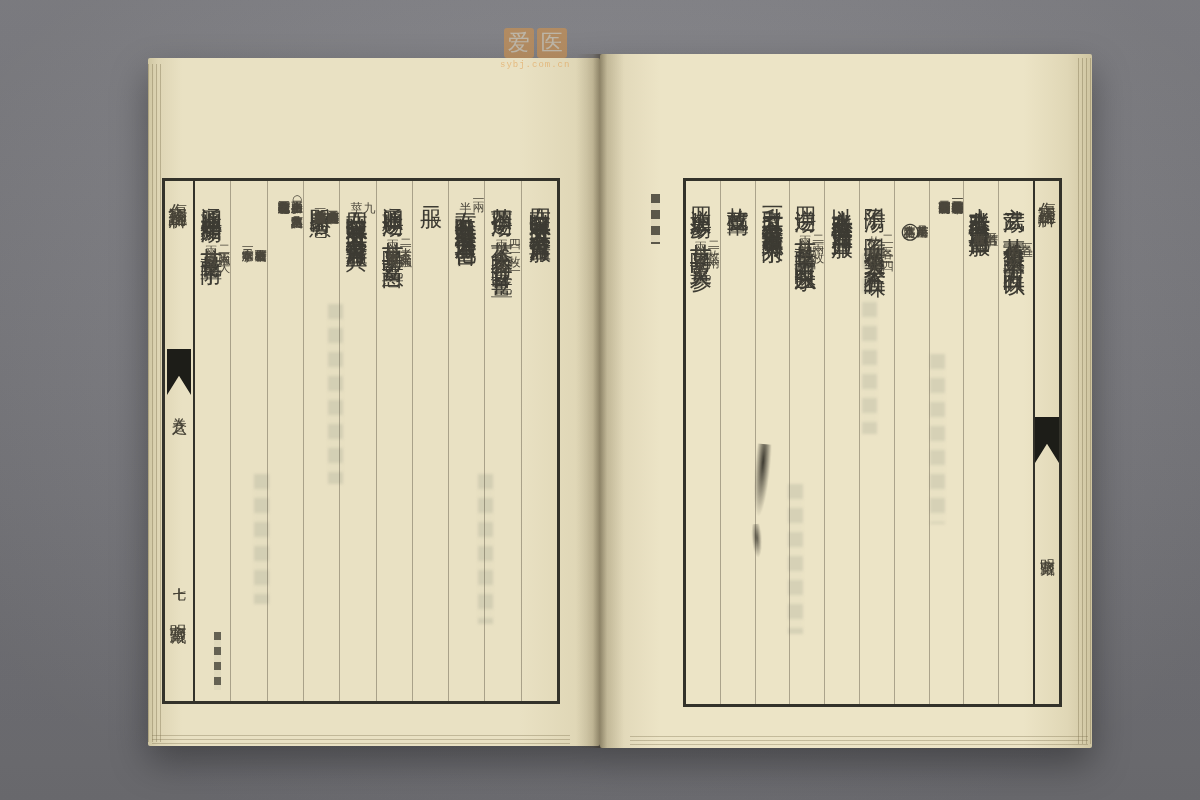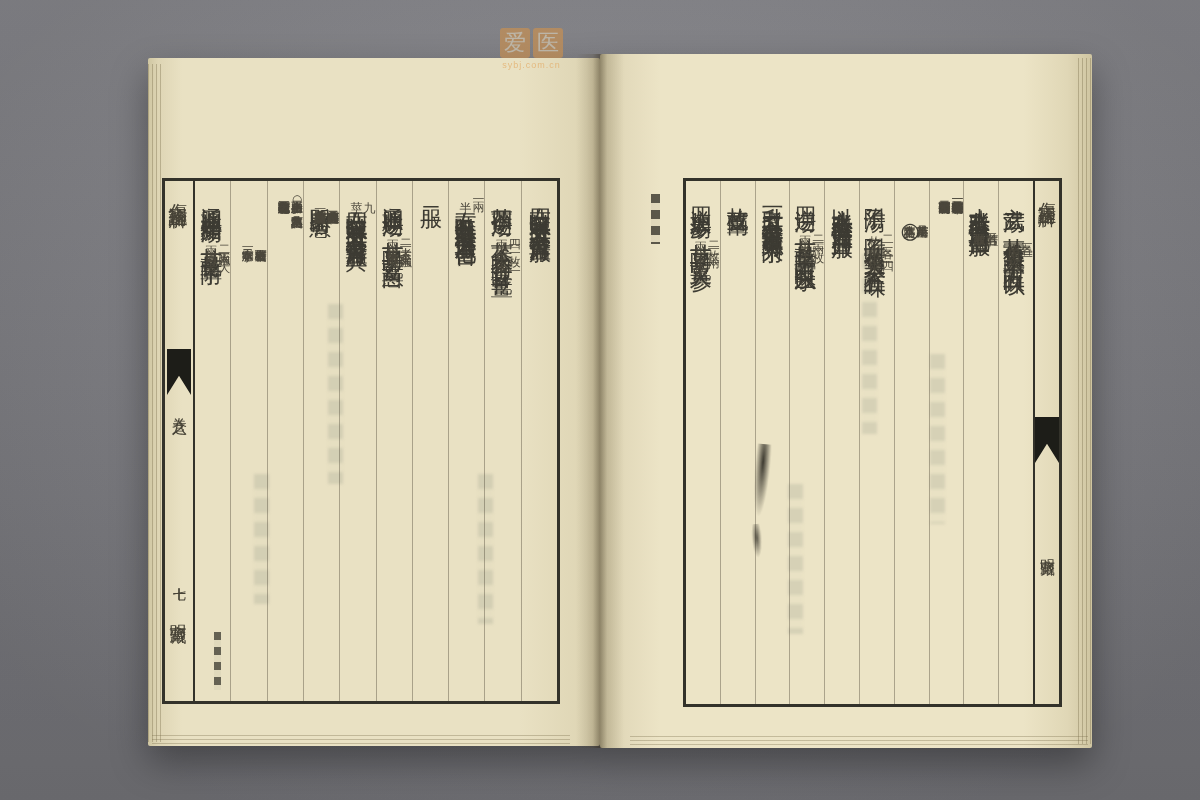--- a/index.html
+++ b/index.html
@@ -13,21 +13,21 @@
     font-family:"DejaVu Serif","Liberation Serif",serif;
     background:linear-gradient(180deg,var(--backdrop-top),var(--backdrop-bottom));
   }
   .scene{position:relative;width:1200px;height:800px;
     background:radial-gradient(ellipse at 50% 45%, rgba(255,255,255,.05), rgba(0,0,0,.12) 85%);}
   
   .watermark{position:absolute;left:500px;top:28px;z-index:5;opacity:.5;text-align:center;}
   .wm-seals{display:flex;gap:3px;justify-content:center;}
   .wm-seal{display:inline-block;width:30px;height:30px;background:#e2953f;color:#f7e9c9;
     font-size:22px;line-height:30px;border-radius:3px;}
-  .wm-caption{margin-top:2px;font-family:Liberation Sans, sans-serif;font-size:9px;color:#e2953f;letter-spacing:1px;}
+  .wm-caption{margin-top:2px;font-family:Liberation Mono, monospace;font-size:9px;color:#e2953f;letter-spacing:1px;}
   
   .book{position:absolute;left:148px;top:54px;width:944px;height:696px;
     filter:drop-shadow(0 16px 18px rgba(0,0,0,.35));}
   .page{position:absolute;border-radius:2px;}
   .page-left{left:0;top:4px;width:452px;height:688px;
     background:linear-gradient(90deg,#cfc6a2 0,#ded5b4 10px,var(--paper-left) 34px,var(--paper-left) 82%,#ded5b4 97%,#d2c8a6 100%);}
   .page-right{left:452px;top:0;width:492px;height:694px;
     background:linear-gradient(90deg,#d6cdab 0,#e3dabb 26px,var(--paper-right) 60px,var(--paper-right) 86%,#e0d7b6 95%,#cfc5a1 100%);}
   
   .page-left::before{content:"";position:absolute;left:0;top:6px;bottom:4px;width:13px;

